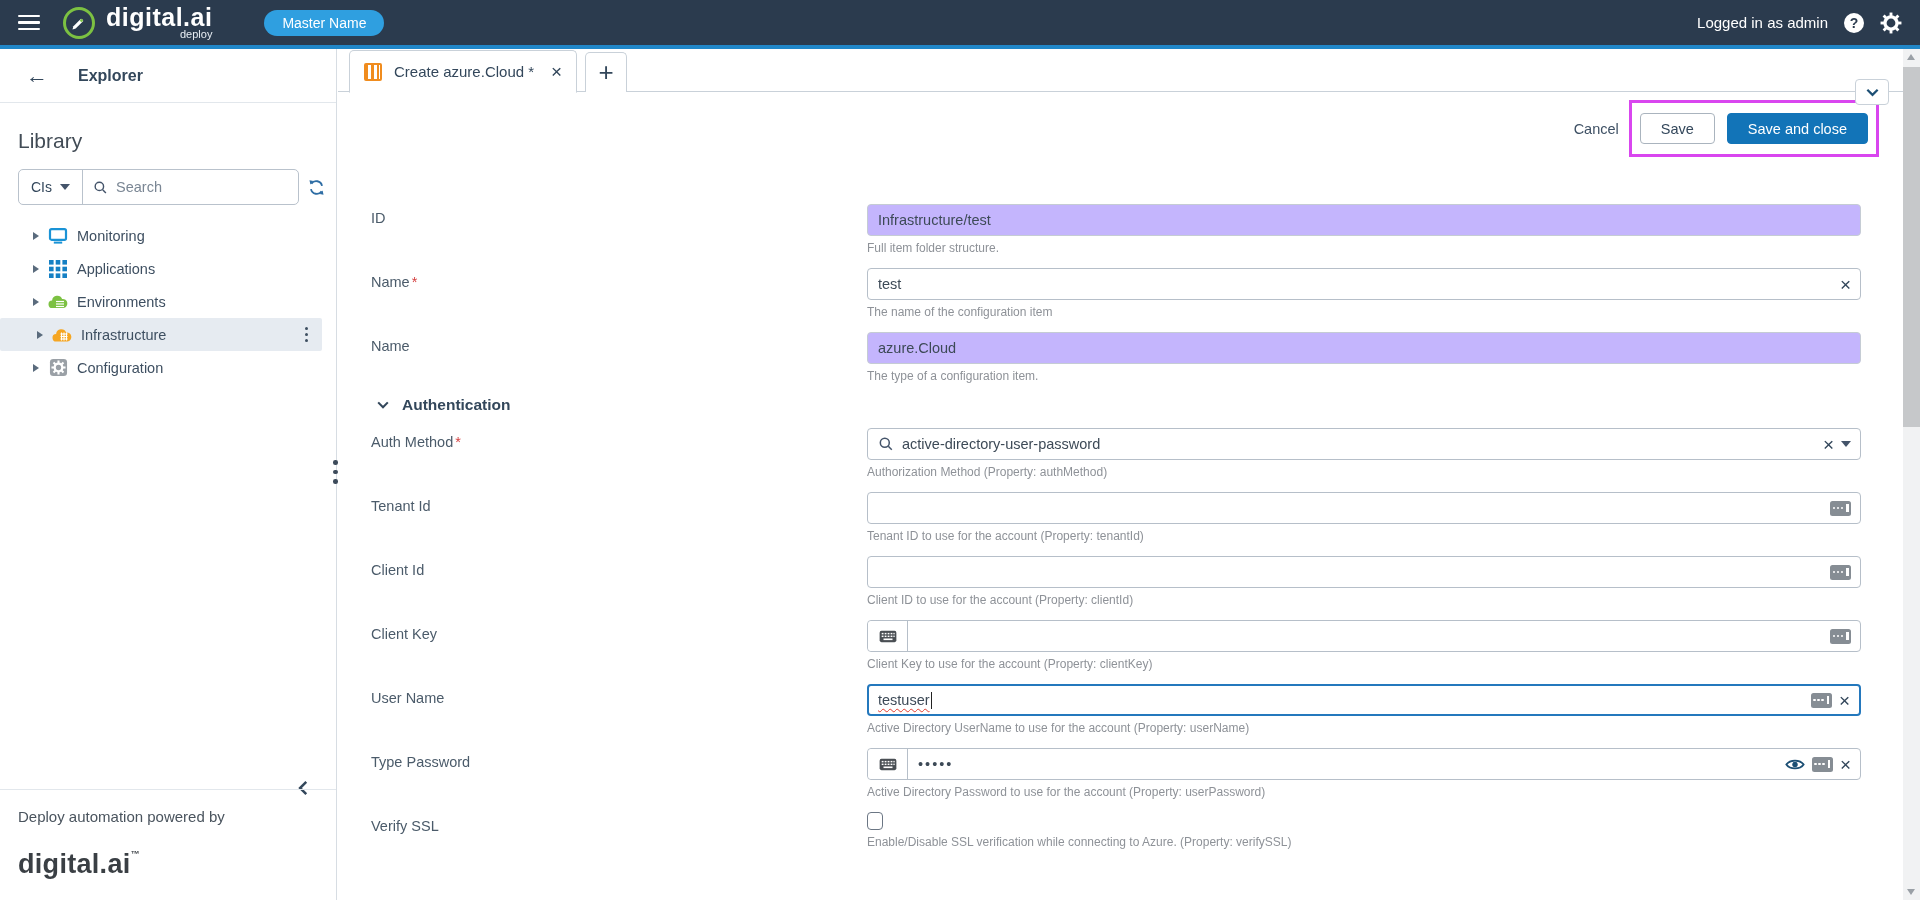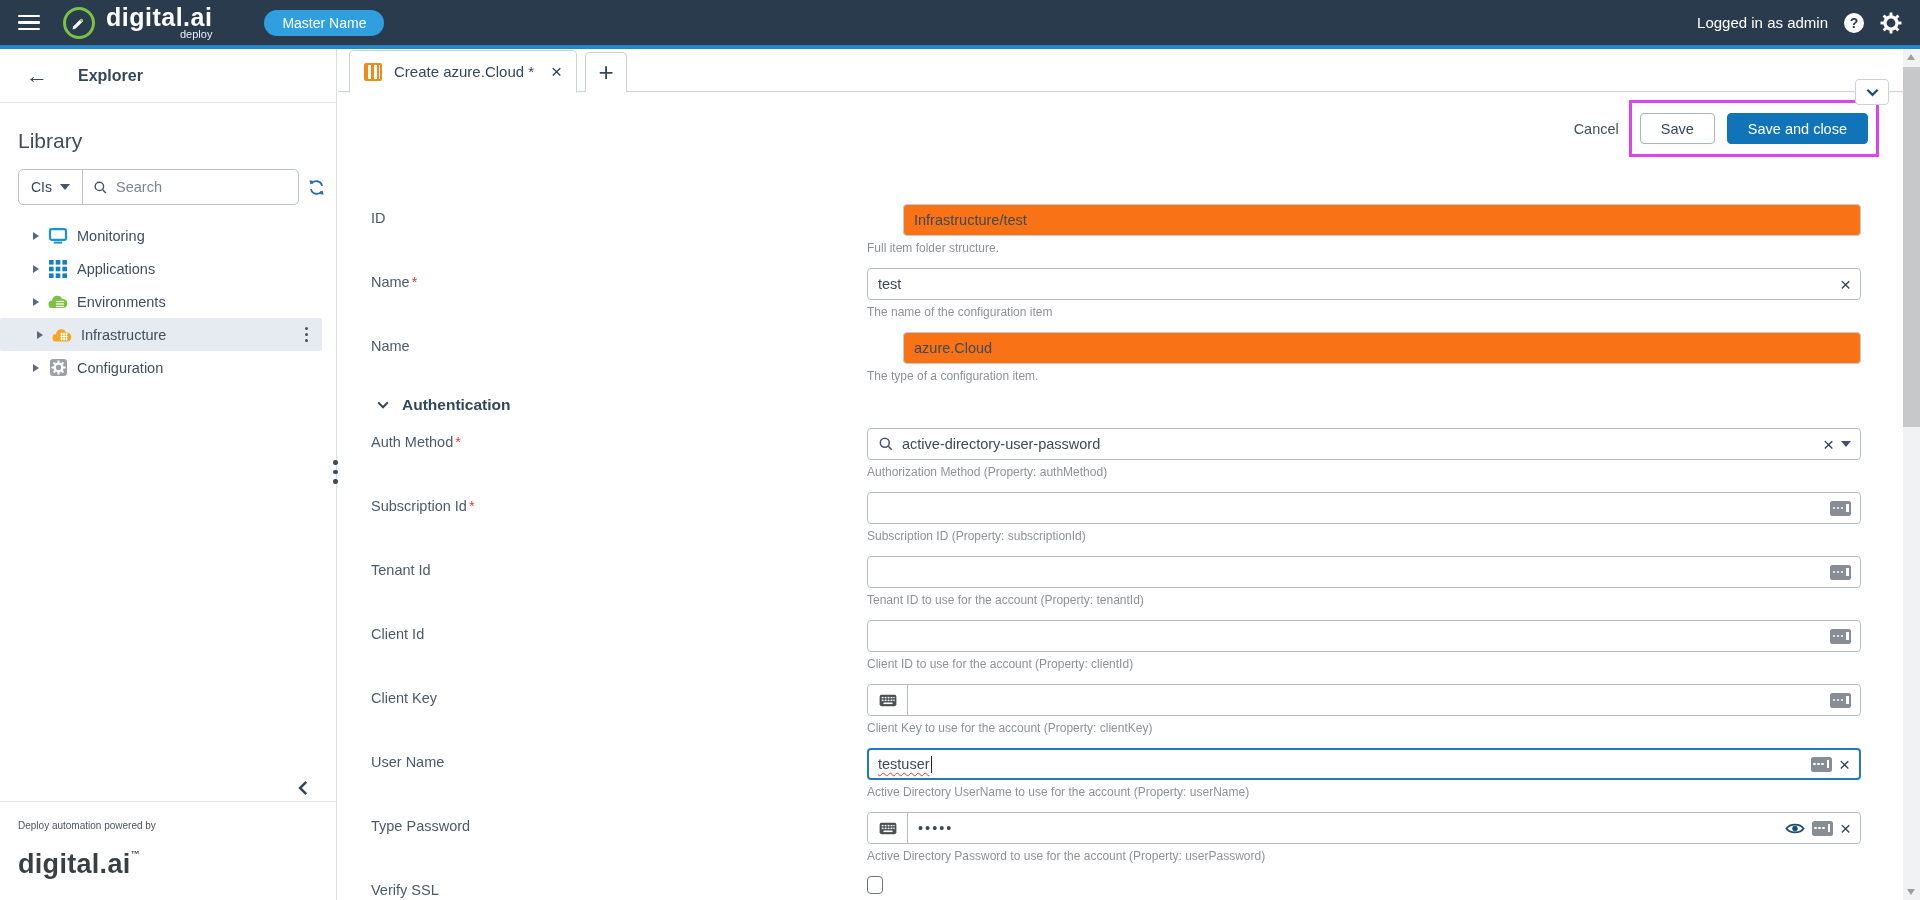--- a/index.html
+++ b/index.html
@@ -49,21 +49,21 @@
   .tree-row.selected { background:#e6ebf1; border-radius:2px;padding-left:37px; }
   .tree-caret { width:0; height:0; border-top:4.5px solid transparent; border-bottom:4.5px solid transparent;
     border-left:6px solid #5a6b7d; flex:none; }
   .tree-icon { width:20px; height:20px; flex:none; display:flex; align-items:center; justify-content:center; }
   .kebab { position:absolute; right:10px; display:flex; flex-direction:column; gap:2.5px; padding:4px; cursor:pointer; }
   .kebab i { width:3.5px; height:3.5px; border-radius:50%; background:#3e4f61; }
 
   .collapse-btn { position:absolute; left:295px; top:730px; cursor:pointer; }
   .sidebar-footer { position:absolute; left:0; bottom:0; width:100%; border-top:1px solid #e2e7ec;
     padding:18px 0 20px 18px; }
-  .powered { font-size:10px; color:#4a545e; margin-bottom:18px; }
+  .powered { font-size:15px; color:#4a545e; margin-bottom:24px; }
   .footer-logo { font-size:27px; font-weight:bold; color:#3a3f44; letter-spacing:0.3px; }
   .footer-logo .tm { font-size:9px; vertical-align:top; }
 
   
   .drag-handle { position:absolute; left:333px; top:460px; display:flex; flex-direction:column; gap:5px; z-index:5; cursor:col-resize; }
   .drag-handle i { width:4.5px; height:4.5px; border-radius:50%; background:#3c4document5; background:#3c4a5a; }
 
   
   .content { position:absolute; left:338px; top:49px; width:1565px; height:851px; background:#fff; }
   .tabstrip { height:43px; position:relative; border-bottom:1px solid #c9d1d9; display:flex; align-items:flex-end; }
@@ -90,21 +90,21 @@
   .btn-secondary { background:#fff; border:1px solid #aab4be; color:#33475b; }
   .btn-primary { background:#1274b8; border:1px solid #1274b8; color:#fff; }
 
   .form { position:absolute; top:112px; left:0; width:100%; }
   .form-row { display:flex; margin-bottom:13px; }
   .form-label { width:529px; padding:6px 20px 0 33px; font-size:14.5px; color:#4b5b6a; }
   .req { color:#d43f3f; margin-left:2px; }
   .form-col { width:994px; }
   .field { position:relative; height:32px; border:1px solid #b6bfc9; border-radius:4px;
     background:#fff; display:flex; align-items:center; padding:0 10px; font-size:14.5px; color:#3d4a57; }
-  .field.disabled { background:#f97316; border-color:#c5ccd4;margin-left:36px; }
+  .field.disabled { background:#c4b5fd; border-color:#c5ccd4; }
   .field.focused { border:2px solid #2478bd; padding:3px 9px; }
   .help { margin-top:5px; font-size:12px; color:#8e9298; }
   .suffix { position:absolute; right:9px; top:0; height:100%; display:flex; align-items:center; gap:7px; }
   .clear-x { font-size:19px; color:#33475b; cursor:pointer; line-height:1; }
   .dict-icon { width:21px; height:15px; background:#868d94; border-radius:2.5px;
     display:flex; align-items:center; justify-content:center; gap:1.5px; cursor:pointer; }
   .dict-icon i { width:2.5px; height:2.5px; border-radius:50%; background:#fff; }
   .dict-icon b { width:2.5px; height:8px; background:#fff; margin-left:1.5px; }
   .prefix-seg { align-self:stretch; width:40px; margin:0 10px 0 -10px; border-right:1px solid #b6bfc9;
     background:#fff; border-radius:4px 0 0 4px; display:flex; align-items:center; justify-content:center; flex:none; cursor:pointer; }
@@ -386,37 +386,20 @@
             <span class="value-text">active-directory-user-password</span>
             <span class="suffix">
               <span class="clear-x">×</span>
               <span class="caret-down"></span>
             </span>
           </div>
           <div class="help">Authorization Method (Property: authMethod)</div>
         </div>
       </div>
 
-      <div class="form-row">
-        <div class="form-label"><span>Subscription Id</span><span class="req">*</span></div>
-        <div class="form-col">
-          <div class="field">
-            <span class="value-text"></span>
-            <span class="suffix">
-                <span class="dict-icon">
-                  <i></i>
-                  <i></i>
-                  <i></i>
-                  <b></b>
-                </span>
-              </span>
-          </div>
-          <div class="help">Subscription ID (Property: subscriptionId)</div>
-        </div>
-      </div>
 
       <div class="form-row">
         <div class="form-label"><span>Tenant Id</span></div>
         <div class="form-col">
           <div class="field">
             <span class="value-text"></span>
             <span class="suffix">
                 <span class="dict-icon">
                   <i></i>
                   <i></i>

